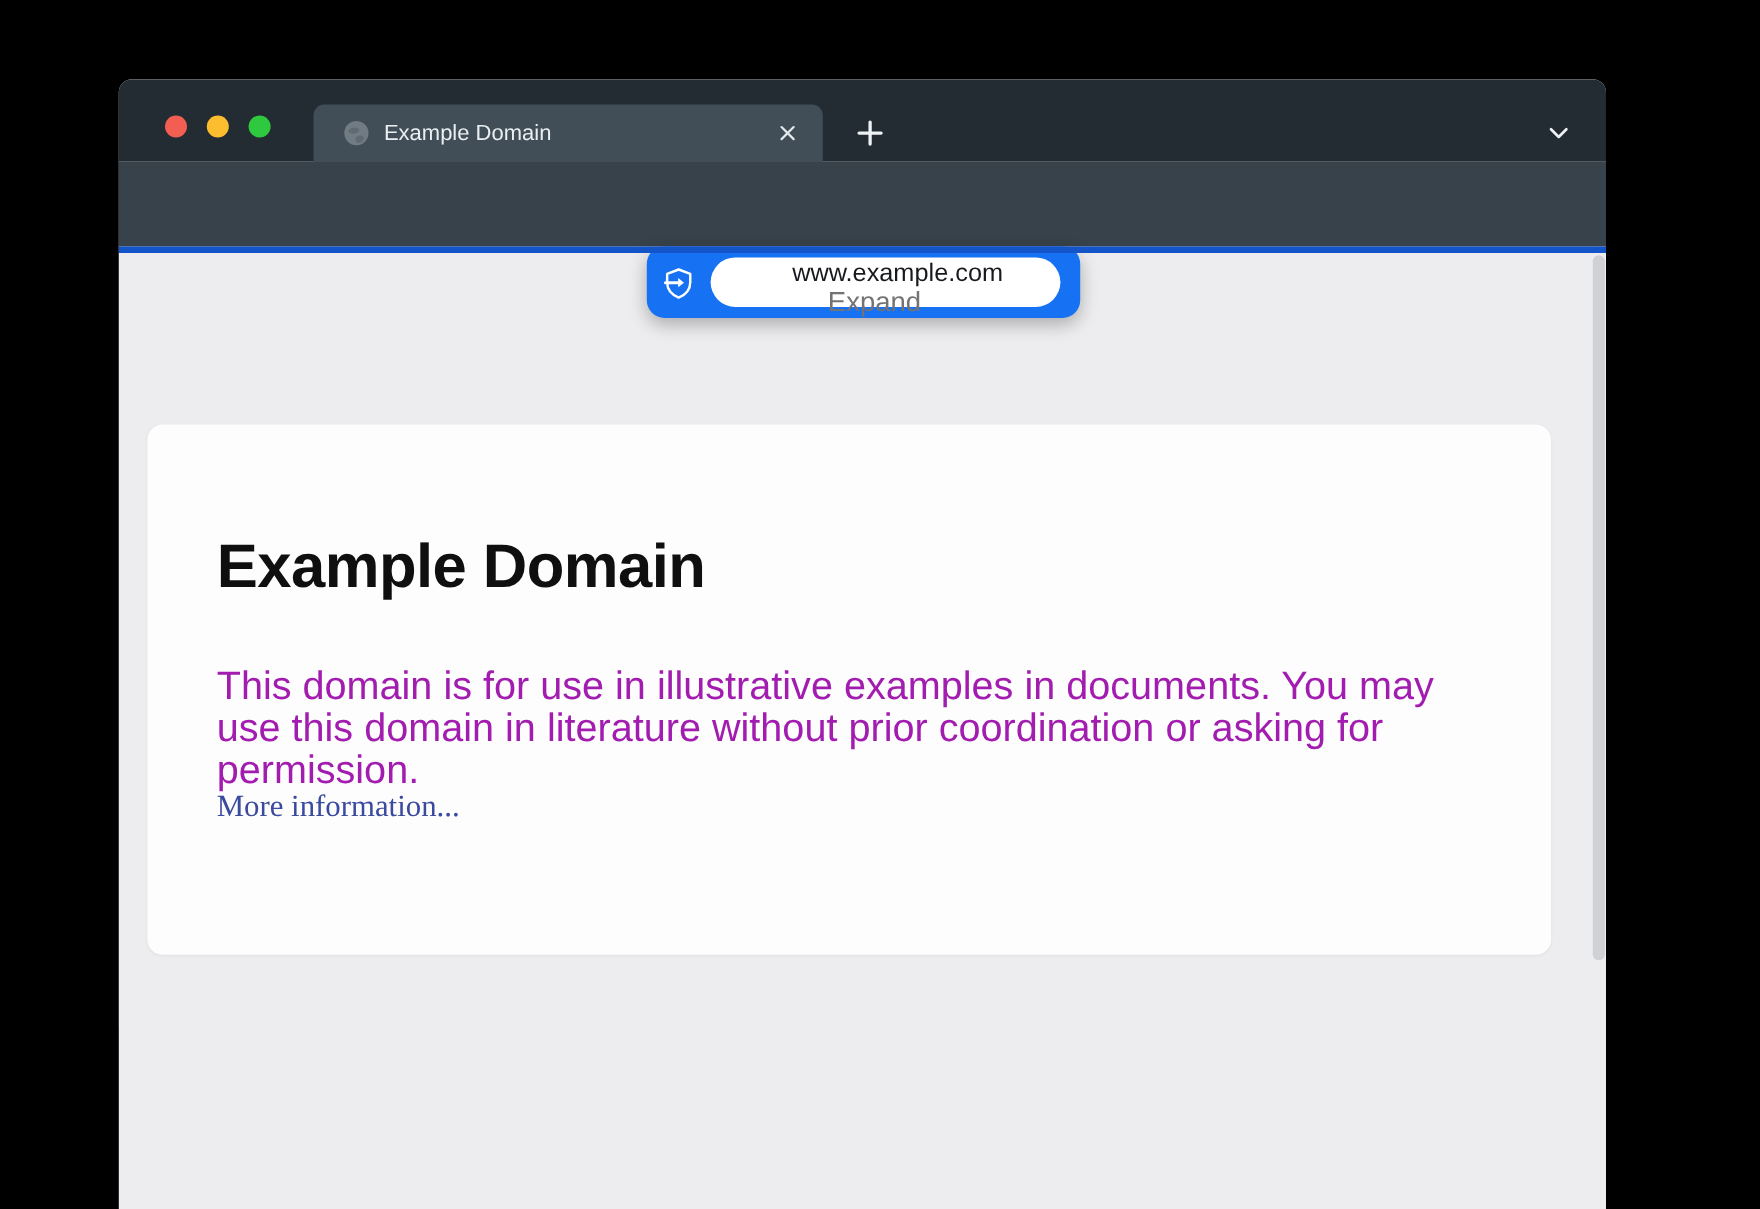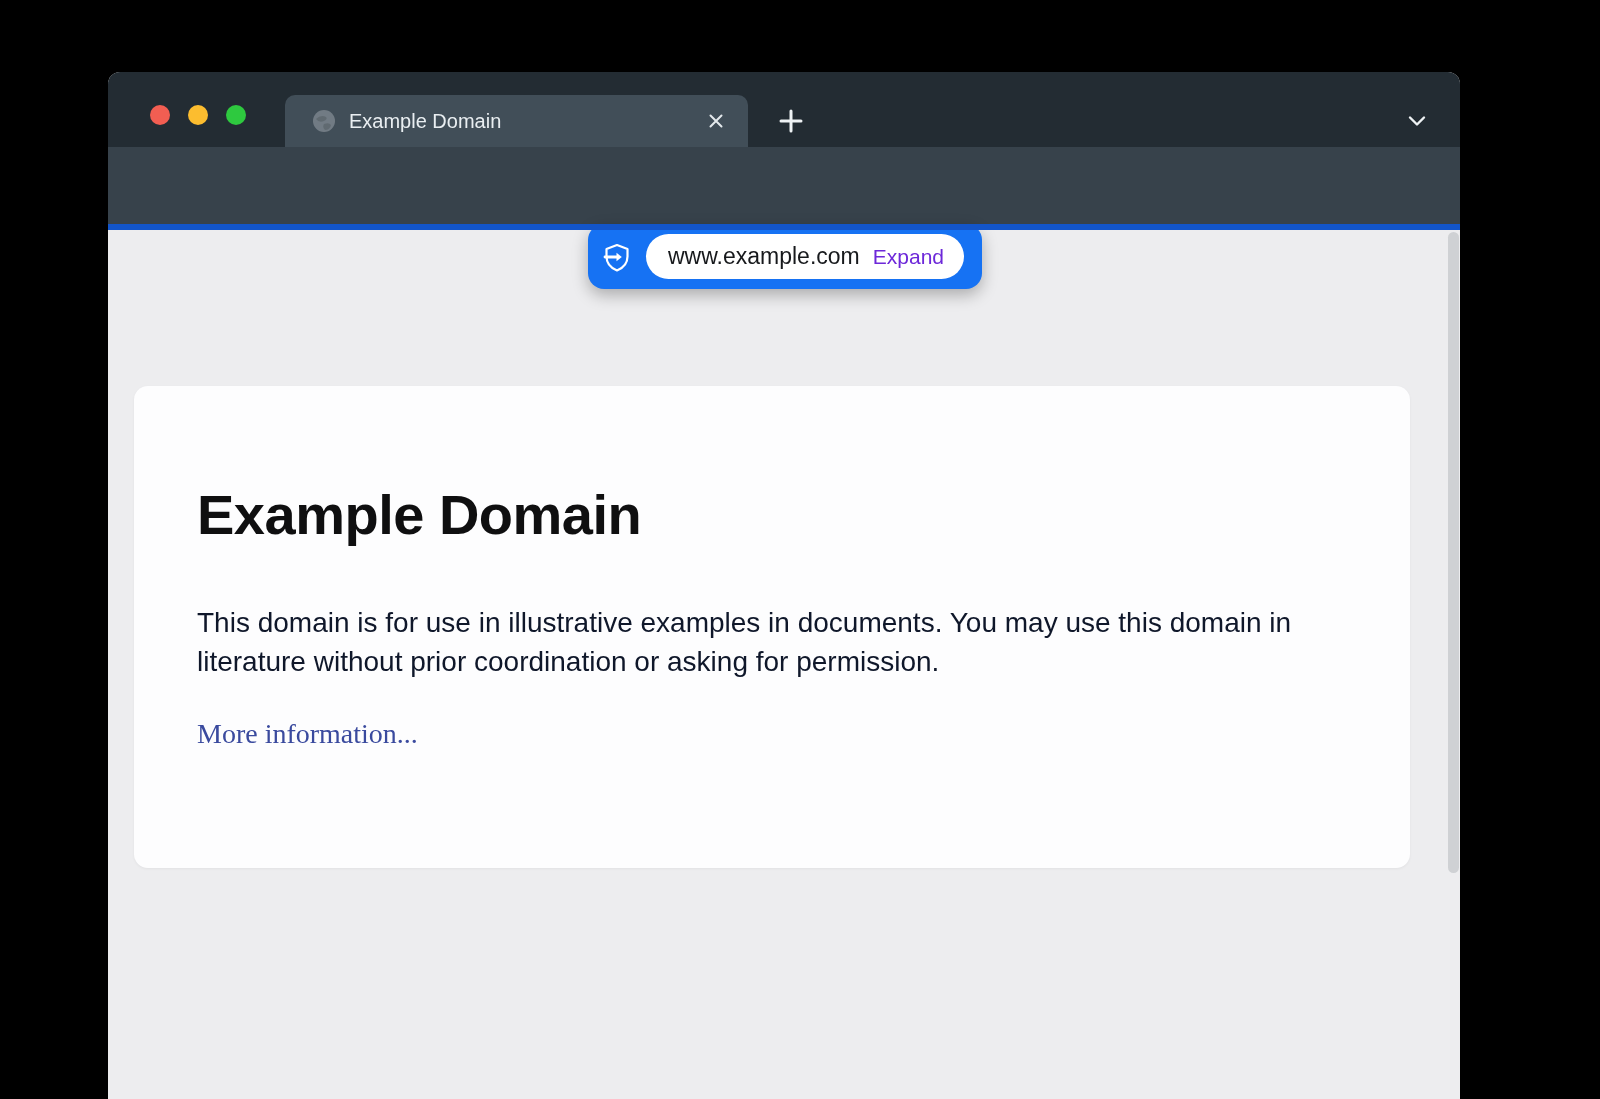--- a/index.html
+++ b/index.html
@@ -58,32 +58,32 @@
   .menu-dots i { width:5px; height:5px; border-radius:50%; background:#e8edf0; }
 
   
   .accent-line { position:absolute; left:0; top:152px; width:100%; height:6px;
                  background:#1355c9; z-index:3; }
   .iso-pill { position:absolute; left:480px; top:152px; width:394px; height:65px; z-index:2;
               background:#1672f3; border-radius:16px; box-shadow:0 6px 16px rgba(0,0,0,.28);
               display:flex; align-items:center; }
   .iso-pill .shield { margin-left:13px; flex:0 0 auto; }
   .iso-inner { margin-left:13px; width:318px; height:45px; background:#fff; border-radius:23px;
-               display:flex; align-items:center; }
+               display:flex; align-items:center;flex-direction:column; }
   .iso-inner .domain { margin-left:22px; font-size:23px; color:#17191c; flex:1 1 auto; }
-  .iso-inner .expand { margin-right:20px; font-size:21px; color:#6d28d9; cursor:pointer; }
+  .iso-inner .expand { margin-right:20px; font-size:25px; color:#737373; cursor:pointer; }
 
   
   .page { position:absolute; left:0; top:158px; width:100%; height:705px; background:#ededef; }
   .card { position:absolute; left:26px; top:156px; width:1276px; height:482px; background:#fdfdfe;
           border-radius:14px; box-shadow:0 1px 3px rgba(0,0,0,.05); }
   .card h1 { position:absolute; left:63px; top:98px; font-size:56px; line-height:62px;
              font-weight:700; color:#0f0f10; letter-spacing:-0.5px; }
-  .card p  { position:absolute; left:63px; top:218px; width:1152px; font-size:28px;
-             line-height:38.5px; color:#0f172a; }
+  .card p  { position:absolute; left:63px; top:218px; width:1152px; font-size:36px;
+             line-height:38.5px; color:#a21caf; }
   .card a  { position:absolute; left:63px; top:332px; font-size:28px; color:#3a4a9e;
              text-decoration:none; cursor:pointer;font-family:Liberation Serif, serif; }
 
   .scroll-thumb { position:absolute; left:1340px; top:160px; width:11px; height:641px;
                   background:#cfd1d4; border-radius:6px; z-index:4; cursor:pointer; }
 
   svg { display:block; }
 </style>
 </head>
 <body>

